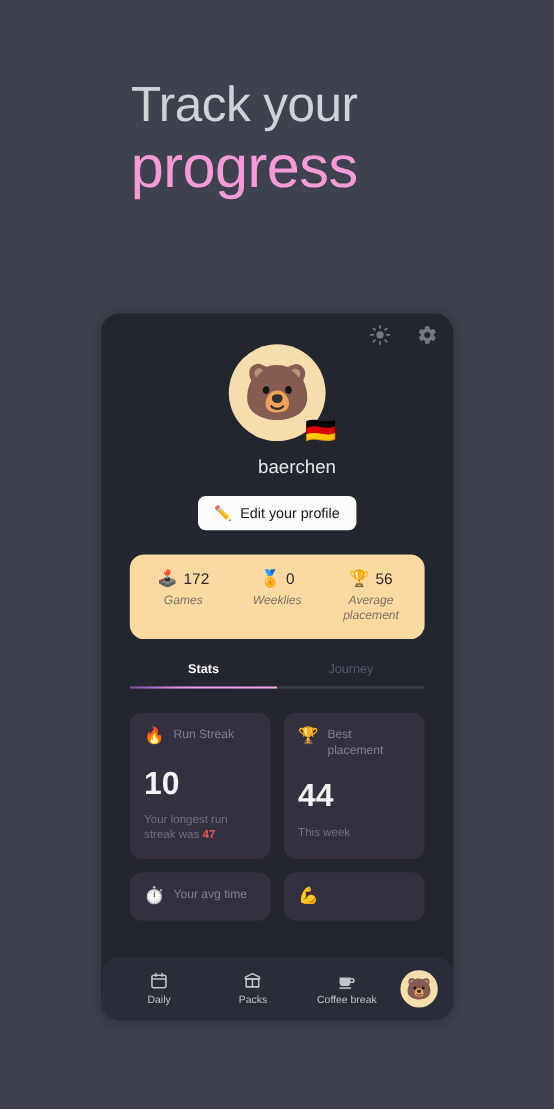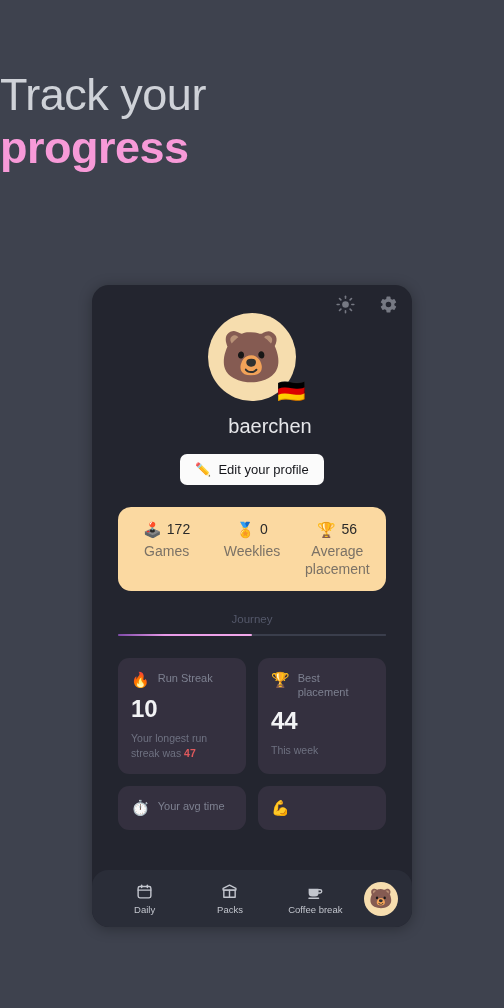--- a/index.html
+++ b/index.html
@@ -14,33 +14,34 @@
     overflow: hidden;
     position: relative;
   }
 
   
   .hero {
     position: absolute;
     top: 72px;
     left: 0;
     width: 444px;
+    text-align: center;
     line-height: 1.0;
   }
   .hero-line1 {
     display: block;
     font-size: 45px;
     font-weight: 400;
     color: #cfd2d8;
     letter-spacing: -0.5px;
   }
   .hero-line2 {
     display: block;
-    font-size: 45px;
-    font-weight: 700;
+    font-size: 54px;
+    font-weight: 400;
     color: #f79ad8;
     letter-spacing: -0.5px;
     margin-top: 8px;
   }
 
   
   .phone {
     position: absolute;
     left: 92px;
     top: 285px;
@@ -92,21 +93,21 @@
   }
   .flag {
     position: absolute;
     right: -10px;
     bottom: -2px;
     font-size: 23px;
     line-height: 1;
   }
   .username {
     margin-top: 14px;
-    font-size: 20px;
+    font-size: 17px;
     color: #e6e7ea;
     font-weight: 400;
     padding-left: 36px;
   }
   .edit-btn {
     margin: 16px auto 0;
     display: inline-flex;
     align-items: center;
     gap: 7px;
     background: #fbfbfb;
@@ -140,23 +141,24 @@
     gap: 5px;
   }
   .summary-top .emo { font-size: 15px; line-height: 1; }
   .summary-val {
     font-size: 14px;
     color: #2a2a2a;
     font-weight: 400;
   }
   .summary-label {
     margin-top: 6px;
-    font-size: 14px;
+    font-size: 11px;
     color: #7b7266;
     line-height: 1.25;
+    font-style: italic;
   }
 
   
   .tabs {
     margin: 22px 26px 0;
     display: flex;
   }
   .tab {
     flex: 1;
     text-align: center;
@@ -211,22 +213,22 @@
     line-height: 1.15;
     flex: 0 0 auto;
   }
   .card-title {
     font-size: 11px;
     color: #7d8090;
     line-height: 1.3;
     max-width: 72px;
   }
   .card-value {
-    margin-top: 8px;
-    font-size: 24px;
+    margin-top: 20px;
+    font-size: 29px;
     font-weight: bold;
     color: #f2f3f5;
     line-height: 1.05;
   }
   .card-foot {
     margin-top: 10px;
     font-size: 10.5px;
     color: #6e7181;
     line-height: 1.35;
   }
@@ -351,20 +353,21 @@
     <div class="summary-cell">
       <div class="summary-top">
         <span class="emo">🏆</span>
         <span class="summary-val">56</span>
       </div>
       <div class="summary-label">Average placement</div>
     </div>
   </div>
 
   <div class="tabs">
+    <div class="tab active">Stats</div>
     <div class="tab inactive">Journey</div>
   </div>
   <div class="tab-rail">
     <div class="fill"></div>
     <div class="rest"></div>
   </div>
 
   <div class="grid">
     <div class="card">
       <div class="card-head">

